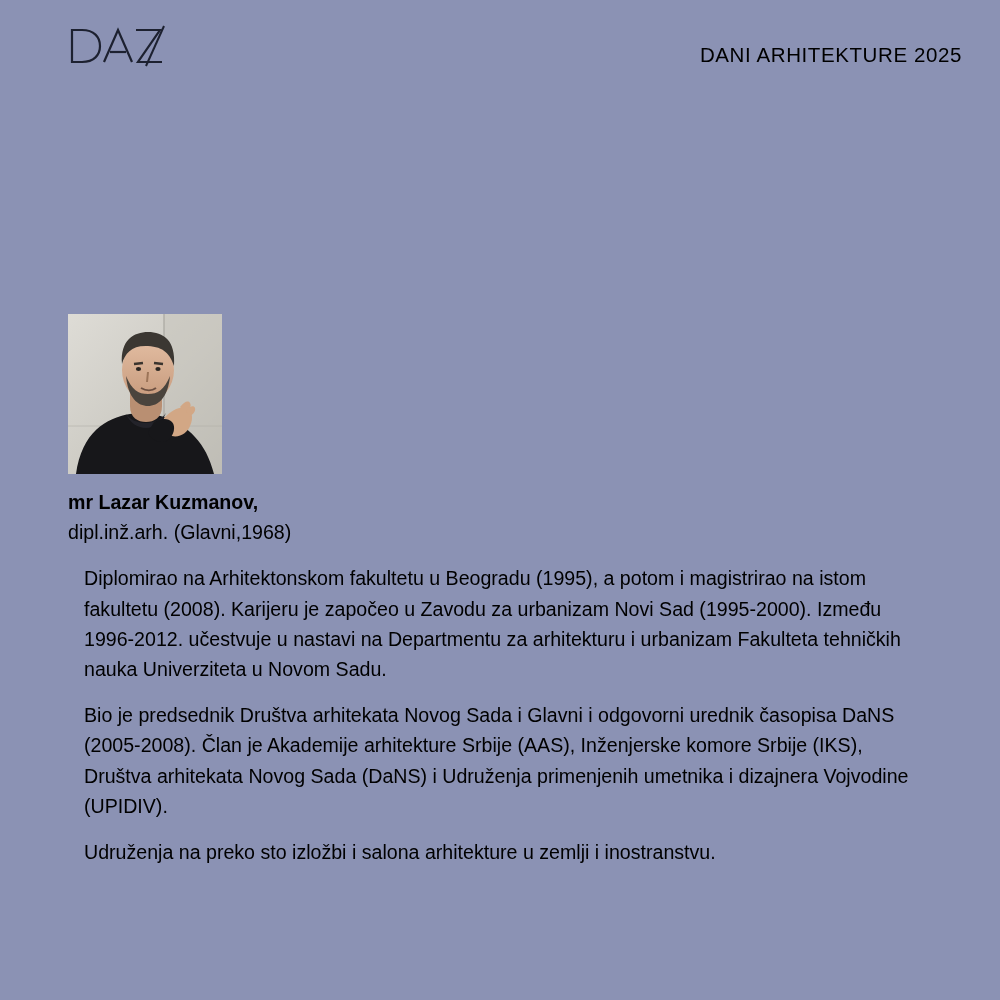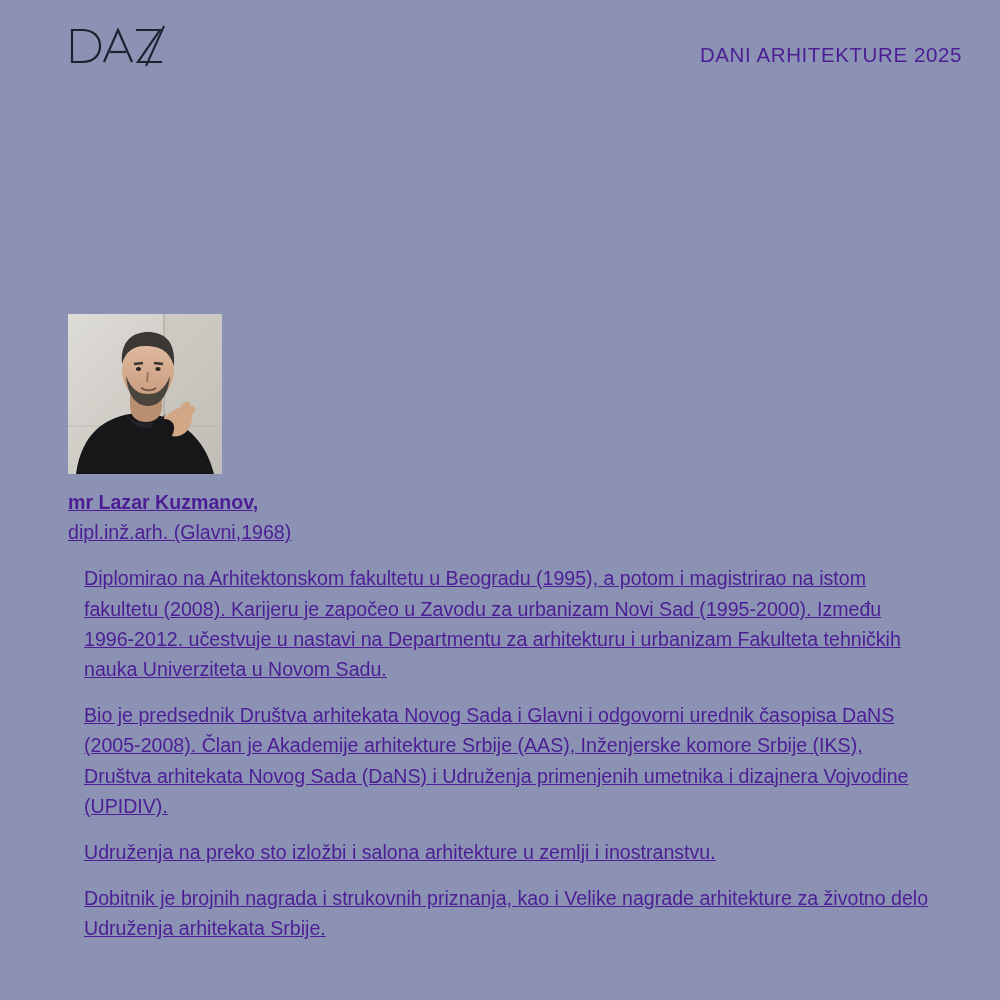--- a/index.html
+++ b/index.html
@@ -39,21 +39,21 @@
   }
   .logo svg {
     display: block;
   }
   .event-title {
     position: absolute;
     right: 38px;
     top: 43px;
     font-size: 20.5px;
     letter-spacing: 0.6px;
-    color: #4c1d95;
+    color: #000000;
     white-space: nowrap;
   }
 
   
   .portrait {
     position: absolute;
     left: 68px;
     top: 314px;
     width: 154px;
     height: 160px;
@@ -65,22 +65,21 @@
   }
 
   
   .bio {
     position: absolute;
     left: 68px;
     top: 487px;
     width: 880px;
     font-size: 19.6px;
     line-height: 30.2px;
-    color: #4c1d95;
-    text-decoration: underline;
+    color: #000000;
   }
   .bio .name {
     font-weight: bold;
     display: block;
   }
   .bio p {
     margin: 16px;
   }
   .bio .para {
     display: block;
@@ -157,16 +156,15 @@
       <path d="M86 108 C94 104 100 104 104 108 C108 112 106 122 100 126 C92 131 82 126 80 118 Z" fill="#17171a"></path>
     </svg>
   </div>
 
   <div class="bio">
     <span class="name">mr Lazar Kuzmanov,</span>
     <span class="para">dipl.inž.arh.  (Glavni,1968)</span>
     <p class="para">Diplomirao na  Arhitektonskom fakultetu u Beogradu (1995), a potom i magistrirao na istom fakultetu (2008). Karijeru je započeo u Zavodu za urbanizam Novi Sad (1995-2000). Između 1996-2012. učestvuje u nastavi na  Departmentu za arhitekturu i urbanizam Fakulteta tehničkih nauka Univerziteta u Novom Sadu.</p>
     <p class="para">Bio je predsednik Društva arhitekata Novog Sada i Glavni i odgovorni urednik časopisa DaNS (2005-2008). Član je Akademije arhitekture Srbije (AAS),  Inženjerske komore Srbije (IKS),  Društva arhitekata Novog Sada (DaNS) i Udruženja primenjenih umetnika i dizajnera Vojvodine (UPIDIV).</p>
     <p class="para">Udruženja na preko sto izložbi i salona arhitekture u zemlji i inostranstvu.</p>
-    <p class="para">Dobitnik je brojnih nagrada i strukovnih priznanja, kao i Velike nagrade arhitekture za životno delo Udruženja arhitekata Srbije.</p>
   </div>
 
 </div>
 
 </body></html>

